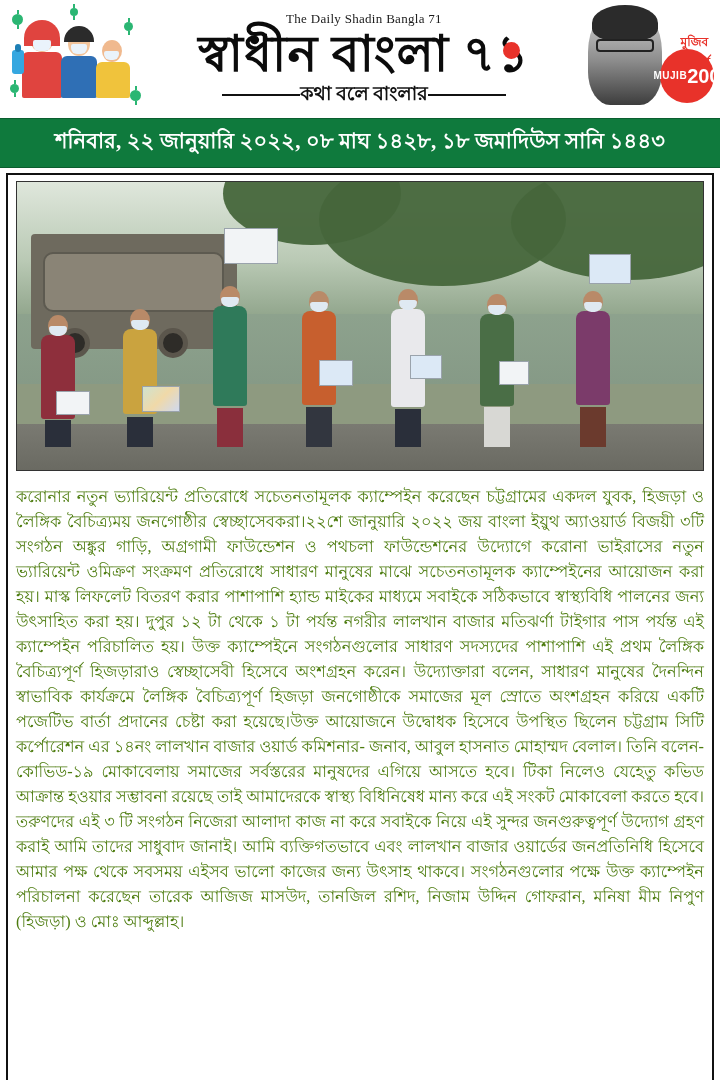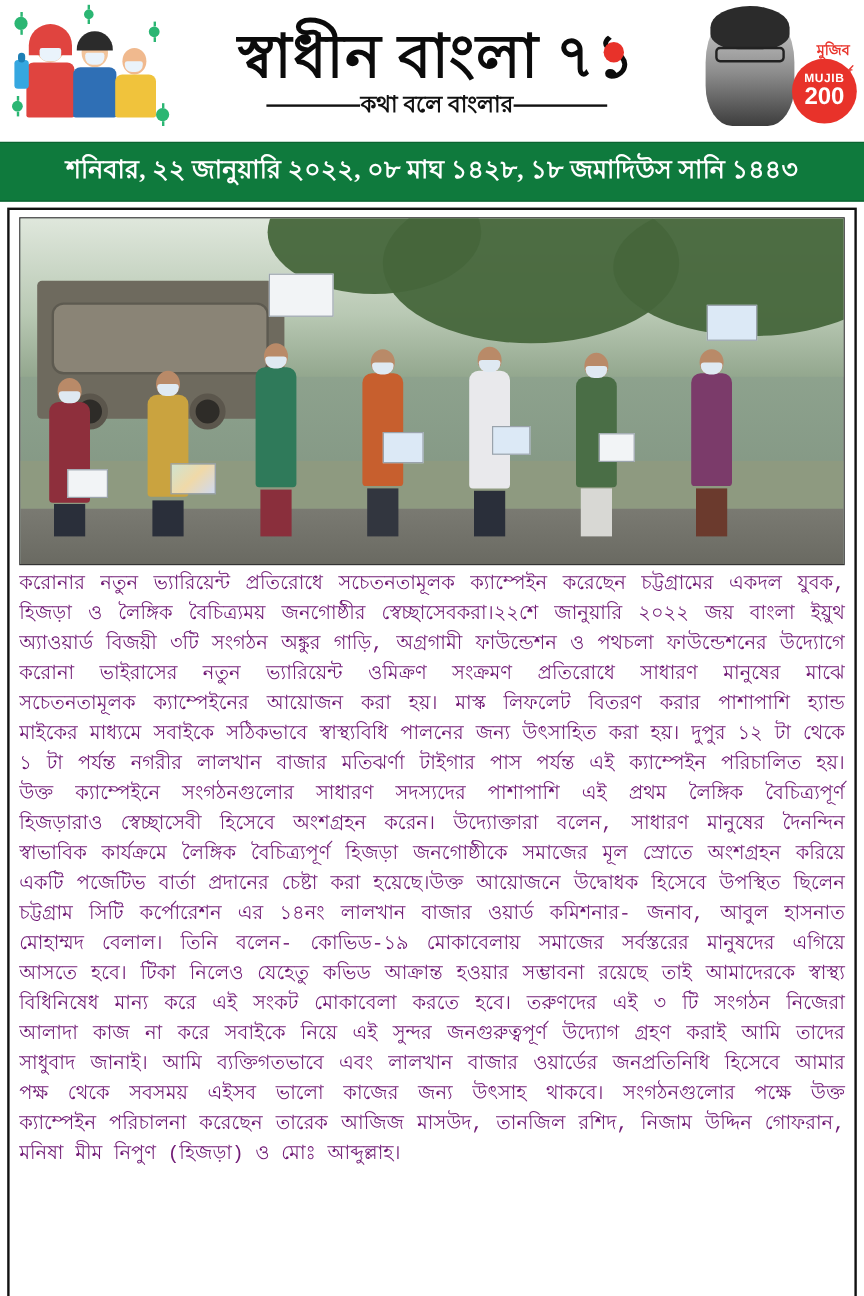--- a/index.html
+++ b/index.html
@@ -150,21 +150,20 @@
     border-radius: 4px;
   }
   .mujib-badge {
     position: absolute;
     right: 0; top: 44px;
     width: 54px; height: 54px;
     border-radius: 50%;
     background: #e8322a;
     color: #fff;
     display: flex;
-    flex-direction: column;
     align-items: center;
     justify-content: center;
     font-weight: bold;
     line-height: 1;
   }
   .mujib-badge .m-top { font-size: 10px; letter-spacing: .5px; }
   .mujib-badge .m-num { font-size: 20px; }
   .mujib-bn {
     position: absolute;
     right: 4px; top: 28px;
@@ -304,27 +303,27 @@
     position: absolute;
     background: #f2f4f6;
     border: 1px solid #9aa3ac;
     z-index: 4;
   }
   .leaflet.blue { background: #dce9f6; }
   .leaflet.color { background: linear-gradient(135deg,#cfe3d0 0%, #f0d9a8 50%, #cfd9ef 100%); }
 
   
   .body-text {
-    margin-top: 4px;
-    font-family: Liberation Mono, monospace;
+    margin-top: 14px;
+    font-family: Liberation Serif, serif;
     font-size: 16.2px;
     line-height: 25px;
     text-align: justify;
     text-justify: inter-word;
-    color: #701a75;
+    color: #4d7c0f;
     hyphens: none;
   }
   .body-text p { margin: 0; }
 </style>
 </head>
 <body>
 
 <div class="masthead">
 
   <div class="masthead-left">
@@ -349,20 +348,21 @@
       <div class="head" style="left:96px; top:34px; width:20px; height:22px; background:#f0b98e;"></div>
       <div class="mask" style="left:98px; top:45px; width:15px; height:9px;"></div>
       <div class="person" style="left:90px; top:56px; width:34px; height:36px; background:#f0c33c;"></div>
 
       <div class="bottle" style="left:6px; top:44px; width:12px; height:24px;"></div>
       <div class="bottle" style="left:9px; top:38px; width:6px;  height:8px; background:#1d7fb5;"></div>
     </div>
   </div>
 
   <div class="masthead-center">
+    <div class="tiny-english">The Daily Shadin Bangla 71</div>
     <div class="bangla-title">
       <span>স্বাধীন বাংলা ৭১</span>
       <span class="red-dot"></span>
     </div>
     <div class="tagline-row">
       <span class="rule"></span>
       <span class="tagline">কথা বলে বাংলার</span>
       <span class="rule"></span>
     </div>
   </div>

